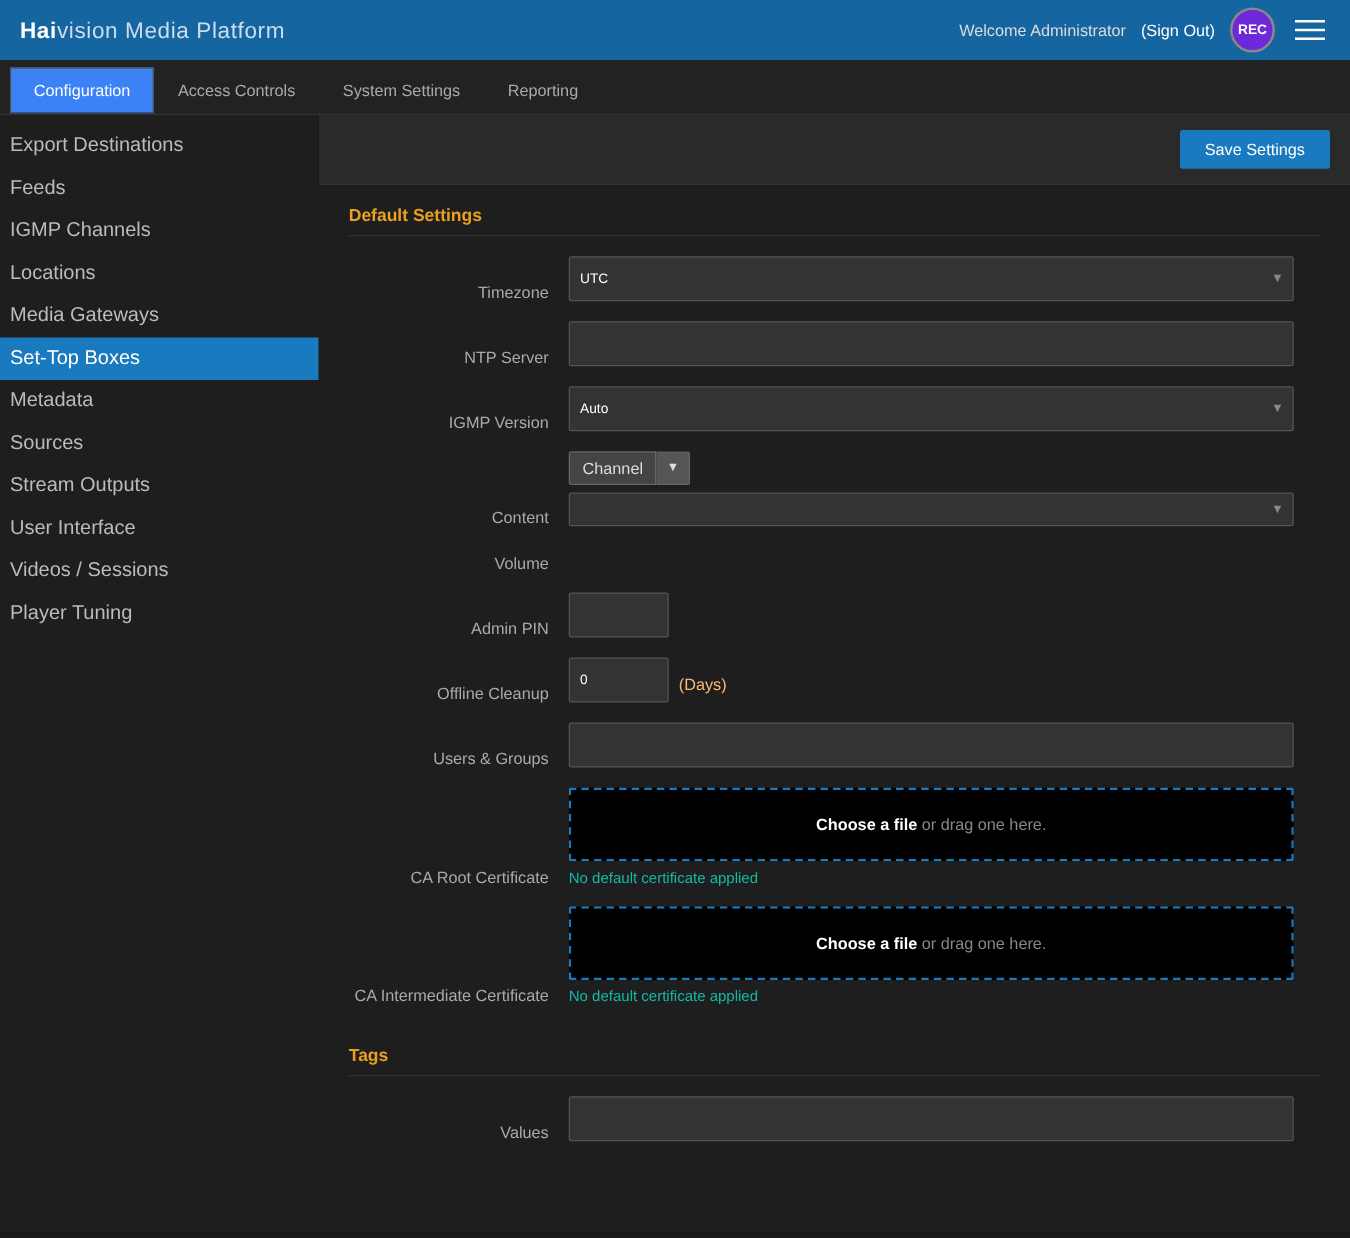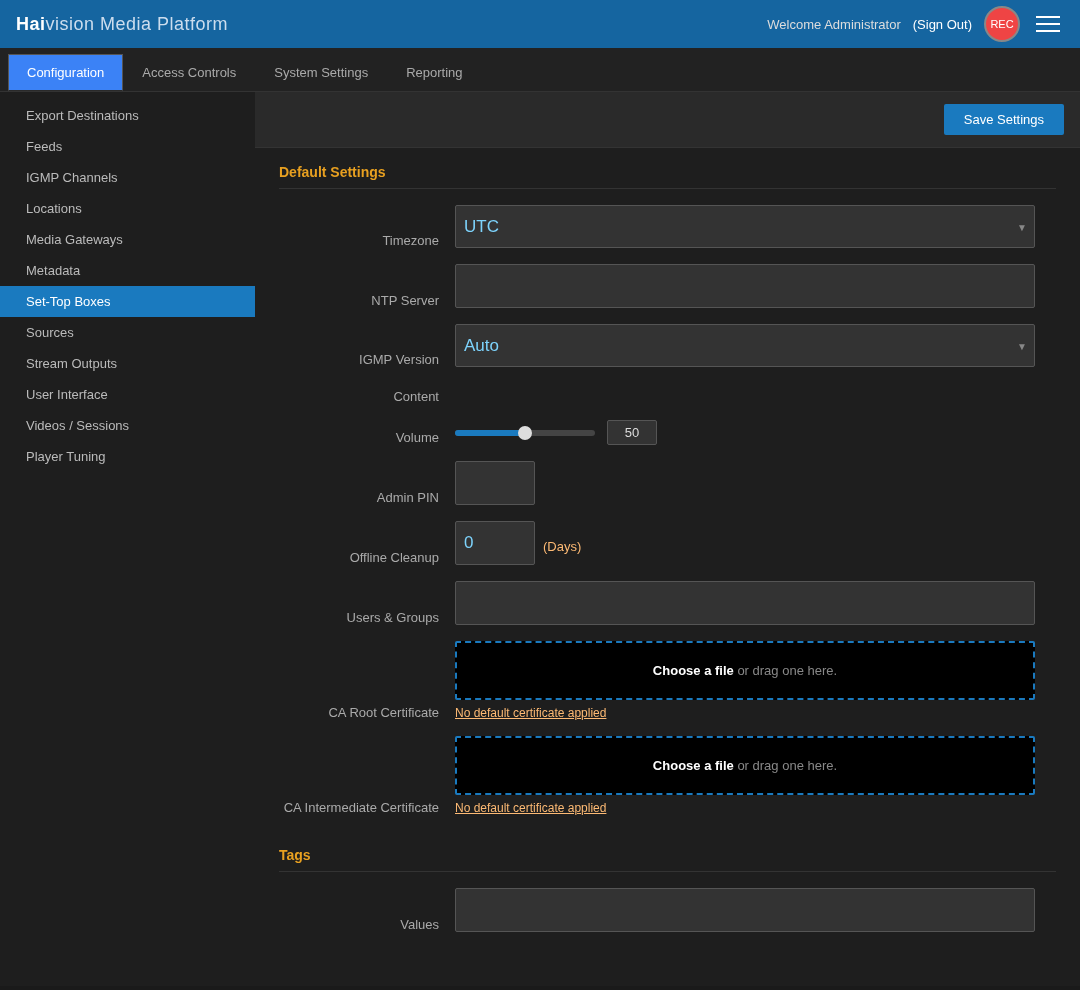--- a/index.html
+++ b/index.html
@@ -25,22 +25,22 @@
     .top-nav-right {
       display: flex;
       align-items: center;
       gap: 12px;
       color: #ddd;
       font-size: 13px;
     }
     .top-nav-right .sign-out { color: #ffffff; cursor: pointer; }
     .rec-btn {
       width: 36px; height: 36px; border-radius: 50%;
-      background: #ef4444; border: 2px solid #888;
-      color: #fff; font-size: 11px; font-weight: normal;
+      background: #6d28d9; border: 2px solid #888;
+      color: #fff; font-size: 11px; font-weight: bold;
       display: flex; align-items: center; justify-content: center;
       cursor: pointer;
     }
     .hamburger-btn {
       background: none; border: none; cursor: pointer;
       display: flex; flex-direction: column; gap: 5px;
       padding: 4px;
     }
     .hamburger-btn span {
       display: block; width: 24px; height: 2px; background: #fff;
@@ -77,24 +77,24 @@
 
     
     .sidebar {
       width: 255px;
       background: #1e1e1e;
       flex-shrink: 0;
       padding-top: 8px;
       overflow-y: auto;
     }
     .sidebar-item {
-      padding: 8px 26px;
+      padding: 8px 8px;
       cursor: pointer;
       color: #bbb;
-      font-size: 13px;
+      font-size: 16px;
     }
     .sidebar-item.active {
       background: #1a7abf;
       color: #fff;
     }
 
     
     .main-content {
       flex: 1;
       overflow-y: auto;
@@ -150,23 +150,23 @@
     }
     .form-field {
       flex: 1;
       max-width: 580px;
     }
 
     
     .form-select, .form-input {
       background: #333;
       border: 1px solid #555;
-      color: #7dd3fc;
+      color: #ffffff;
       padding: 11px 8px;
-      font-size: 17px;
+      font-size: 11px;
       border-radius: 2px;
       width: 100%;
       appearance: none;
     }
     .form-select-wrap {
       position: relative;
       display: inline-block;
       width: 100%;
     }
     .form-select-wrap::after {
@@ -281,23 +281,22 @@
     .file-drop-text {
       color: #888;
       font-size: 13px;
     }
     .file-drop-text strong {
       color: #fff;
       font-weight: bold;
     }
     .file-status {
       font-size: 12px;
-      color: #fdba74;
+      color: #14b8a6;
       margin-top: 6px;
-      text-decoration: underline;
     }
 
     
     .tags-section {
       padding: 0 24px 24px 24px;
     }
     .tags-title {
       color: #e8a020;
       font-size: 14px;
       font-weight: bold;
@@ -348,22 +347,22 @@
 </div>
 
 <div class="layout">
 
   <div class="sidebar">
     <div class="sidebar-item">Export Destinations</div>
     <div class="sidebar-item">Feeds</div>
     <div class="sidebar-item">IGMP Channels</div>
     <div class="sidebar-item">Locations</div>
     <div class="sidebar-item">Media Gateways</div>
+    <div class="sidebar-item active">Set-Top Boxes</div>
     <div class="sidebar-item">Metadata</div>
-    <div class="sidebar-item active">Set-Top Boxes</div>
     <div class="sidebar-item">Sources</div>
     <div class="sidebar-item">Stream Outputs</div>
     <div class="sidebar-item">User Interface</div>
     <div class="sidebar-item">Videos / Sessions</div>
     <div class="sidebar-item">Player Tuning</div>
   </div>
 
   <div class="main-content">
 
     <div class="save-bar">
@@ -404,33 +403,37 @@
               <option>1</option>
               <option>2</option>
               <option>3</option>
             </select>
           </div>
         </div>
       </div>
 
       <div class="form-row">
         <div class="form-label">Content</div>
+        <div class="form-field">
+          <div style="display:flex; flex-direction:column; gap:6px;">
+            <div class="content-btn-wrap">
+              <button class="content-channel-btn">Channel</button>
+              <button class="content-channel-arrow">▼</button>
+            </div>
+            <div class="content-select-wrap">
+              <select class="content-select">
+                <option value=""></option>
+              </select>
+            </div>
+          </div>
+        </div>
       </div>
 
       <div class="form-row">
         <div class="form-label">Volume</div>
-        <div class="form-field">
-          <div class="volume-wrap">
-            <div class="volume-slider-track">
-              <div class="volume-slider-fill"></div>
-              <div class="volume-slider-thumb"></div>
-            </div>
-            <input type="text" class="volume-input" value="50" style="">
-          </div>
-        </div>
       </div>
 
       <div class="form-row">
         <div class="form-label">Admin PIN</div>
         <div class="form-field">
           <input type="password" class="form-input small-input" value="" style="">
         </div>
       </div>
 
       <div class="form-row">

